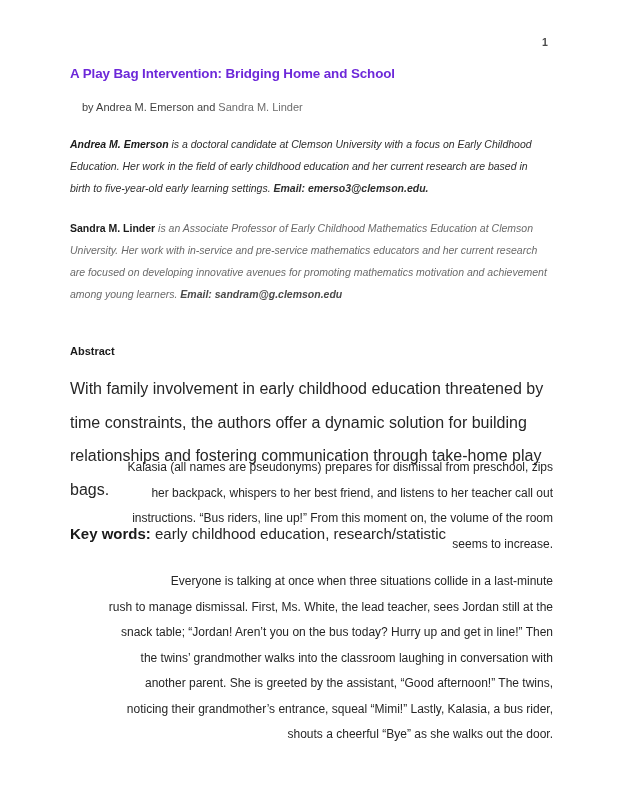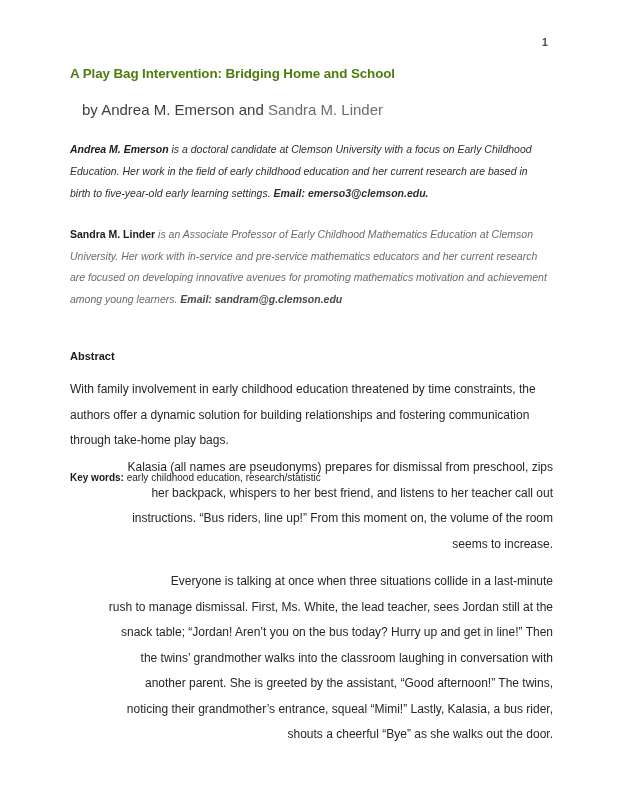--- a/index.html
+++ b/index.html
@@ -44,28 +44,28 @@
   .content {
     position: absolute;
     left: 70px;
     top: 66px;
     width: 478px;
   }
 
   .doc-title {
     font-size: 13.4px;
     font-weight: bold;
-    color: #4d7c0f;
+    color: #6d28d9;
     letter-spacing: -0.1px;
     margin: 0 0 8px 0;
     line-height: 1.2;
   }
 
   .byline {
-    font-size: 15px;
+    font-size: 11px;
     color: #3f3f3f;
     margin: 18px 0 0 0;
     line-height: 1.35;
     padding-left: 12px;
   }
   .byline .author-secondary {
     color: #6d6d6d;
   }
 
   .bio {
@@ -91,28 +91,28 @@
 
   .section-heading {
     font-size: 11px;
     font-weight: bold;
     color: #1a1a1a;
     margin: 38px 0 0 0;
     line-height: 1.3;
   }
 
   .abstract-body {
-    font-size: 12px;
+    font-size: 16px;
     color: #262626;
     line-height: 2.1;
     margin: 14px 0 0 0;
   }
 
   .keywords {
-    font-size: 10px;
+    font-size: 15px;
     color: #262626;
     line-height: 1.5;
     margin: 17px 0 0 0;
   }
   .keywords .kw-label {
     font-weight: bold;
     color: #1a1a1a;
   }
 
   

